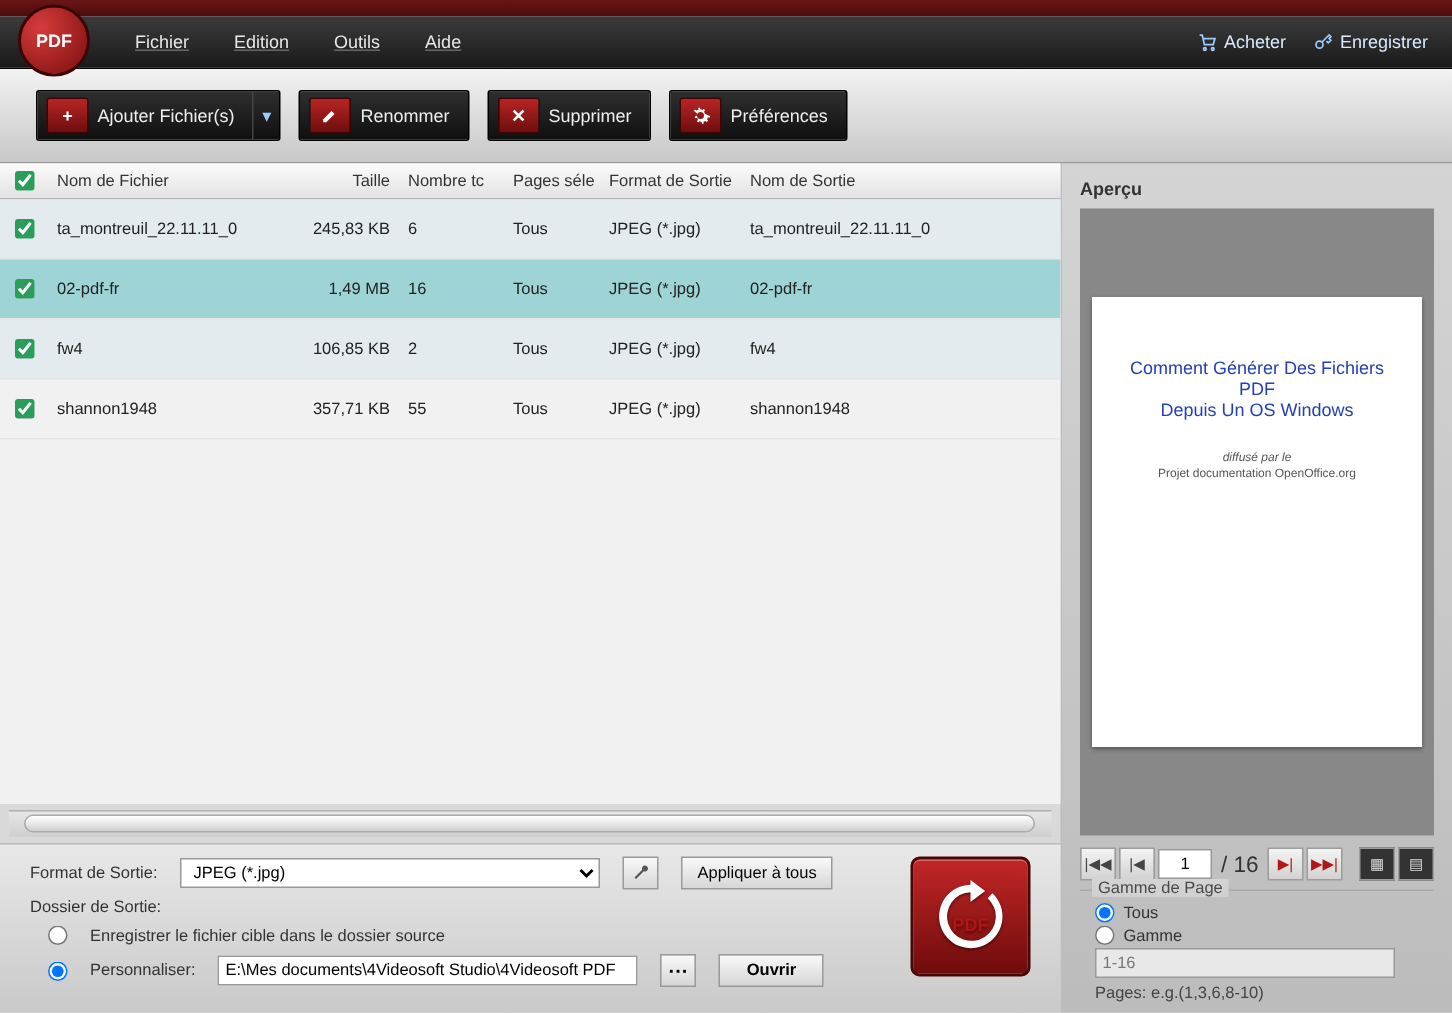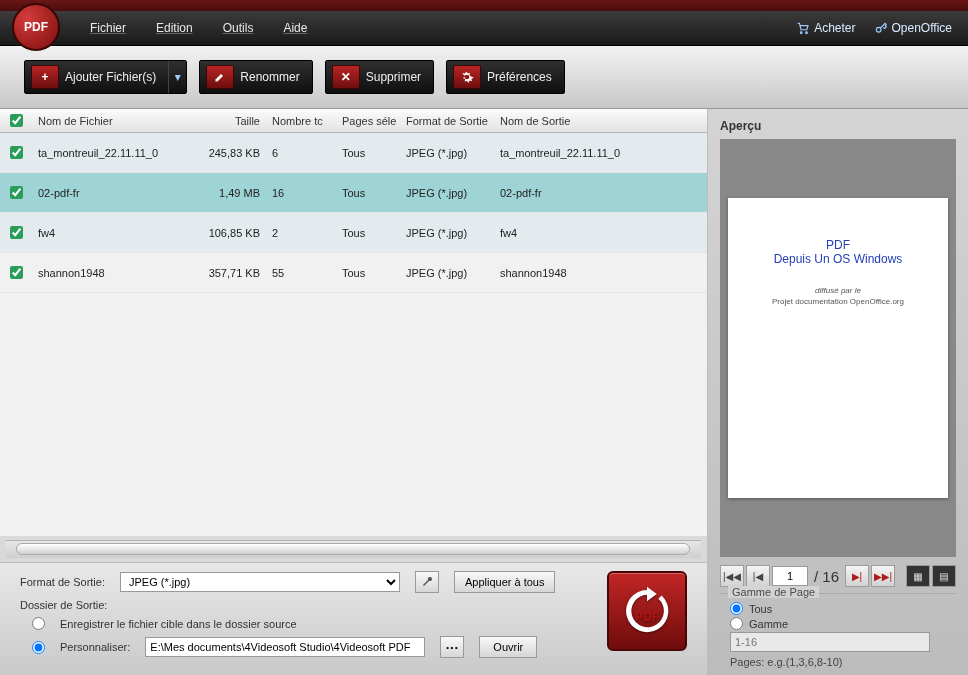--- a/index.html
+++ b/index.html
@@ -100,21 +100,21 @@
       </span>
       <span>Acheter</span>
     </span>
     <span style="display:flex;align-items:center;gap:4px;">
       <span class="mini-icon">
         <svg width="14" height="14" viewBox="0 0 24 24" fill="none" stroke="#9bcaff" stroke-width="2">
             <circle cx="8" cy="15" r="4"></circle>
             <path d="M11 12l8-8 2 2-2 2 2 2-3 3-2-2"></path>
           </svg>
       </span>
-      <span>OpenOffice</span>
+      <span>Enregistrer</span>
     </span>
   </div>
 </div>
 
 <div class="toolbar-wrap">
   <div class="tbtn">
     <div class="iconbox">+</div>
     <span class="lbl">Ajouter Fichier(s)</span>
     <div class="dd">▾</div>
   </div>
@@ -222,36 +222,37 @@
           </div>
         <div class="row" style="margin-left:12px;">
           <input type="radio" name="dest" style="">
           <span>Enregistrer le fichier cible dans le dossier source</span>
         </div>
         <div class="row" style="margin-left:12px;">
           <input type="radio" name="dest" checked="" style="">
           <span>Personnaliser:</span>
           <input type="text" style="width: 280px;" value="E:\Mes documents\4Videosoft Studio\4Videosoft PDF">
           <button class="btn-square" style="font-weight:bold;">···</button>
-          <button class="btn-small" style="width:58px;">Ouvrir</button>
+          <button class="btn-small" style="width:70px;font-weight:bold;">Ouvrir</button>
         </div>
       </div>
       <div class="convert-btn">
         <svg width="52" height="52" viewBox="0 0 64 64">
           <path d="M32 6a26 26 0 1018 7l-4 4A20 20 0 1132 12v8l12-9L32 2z" fill="#fff"></path>
           <text x="32" y="44" text-anchor="middle" fill="#b41414" font-family="Arial" font-weight="bold" font-size="15">PDF</text>
         </svg>
       </div>
     </div>
   </div>
 
   <div class="right">
     <h4>Aperçu</h4>
     <div class="preview-box">
       <div class="page">
+        <div>Comment Générer Des Fichiers</div>
         <div>PDF</div>
         <div>Depuis Un OS Windows</div>
         <div class="sub" style="font-style:italic;">diffusé par le</div>
         <div class="sub" style="margin-top:2px;">Projet documentation OpenOffice.org</div>
       </div>
     </div>
 
     <div class="pager">
       <div class="nav-btn">|◀◀</div>
       <div class="nav-btn">|◀</div>

